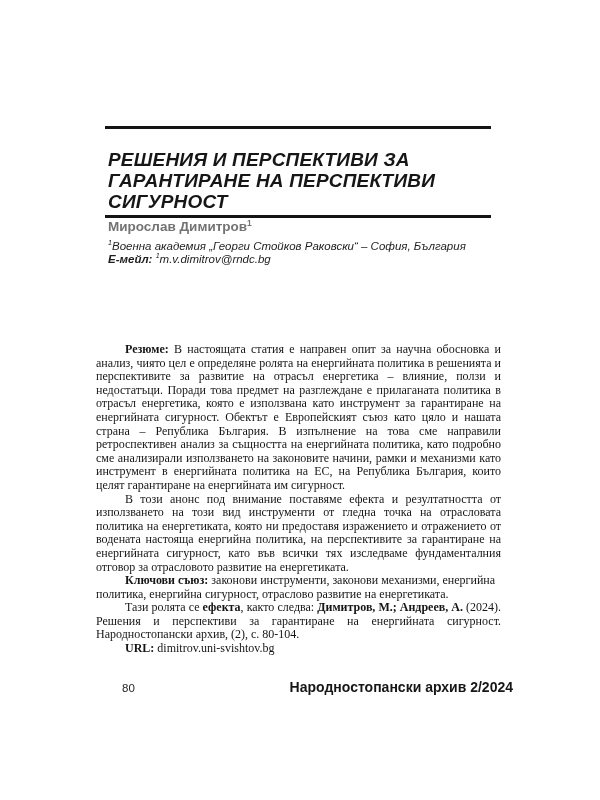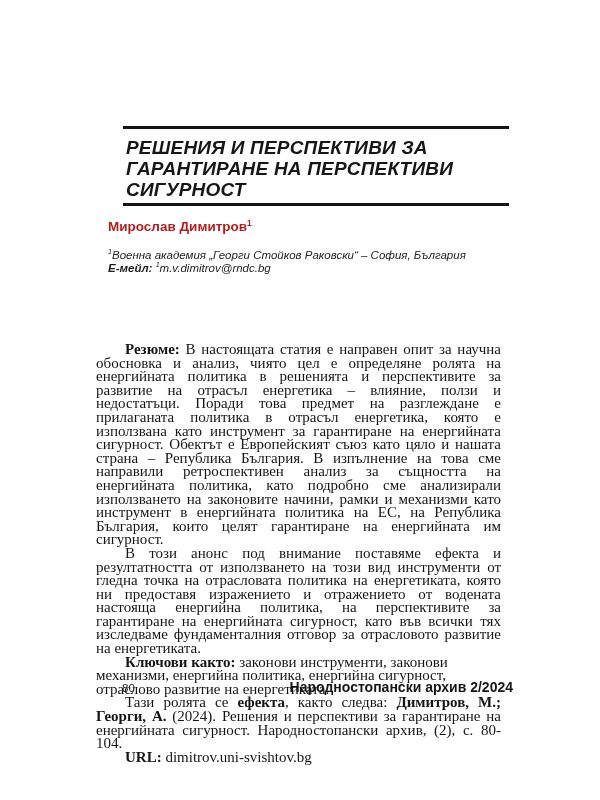--- a/index.html
+++ b/index.html
@@ -9,59 +9,59 @@
     position: relative;
     font-family: "Liberation Sans", sans-serif;
     color: #1b1b1b;
     overflow: hidden;
   }
   .page { position: absolute; inset: 0; background: #ffffff; }
 
   
   .title-block {
     position: absolute;
-    left: 123px; top: 126px; width: 386px;
+    left: 105px; top: 126px; width: 386px;
     border-top: 3px solid #141414;
     border-bottom: 3px solid #141414;
-    padding: 8px 0 3px 3px;
+    padding: 20px 0 3px 3px;
   }
   .title-line {
     font-family: "Liberation Sans", sans-serif;
     font-weight: bold; font-style: italic;
     font-size: 19px; line-height: 21px;
     letter-spacing: 0.2px;
     color: #161616;
     white-space: nowrap;
   }
 
   
   .author-block { position: absolute; left: 108px; width: 400px; }
   .author-block.first { top: 219px; }
   .author-block.second { top: 278px; }
   .author-name {
-    font-weight: bold; font-size: 13.5px; line-height: 15px; color: #b91c1c;
+    font-weight: bold; font-size: 13.5px; line-height: 15px; color: #737373;
   }
   .author-name sup, .author-affil sup, .author-email sup {
     font-size: 62%; line-height: 0; vertical-align: super;
   }
   .author-affil {
     font-style: italic; font-size: 11.5px; line-height: 12.5px;
-    margin-top: 15px; color: #1e1e1e; white-space: nowrap;
+    margin-top: 6px; color: #1e1e1e; white-space: nowrap;
   }
   .author-email {
     font-style: italic; font-size: 11.5px; line-height: 12.5px; color: #1e1e1e;
   }
   .email-label { font-weight: bold; font-style: italic; }
 
   
   .abstract {
     position: absolute;
     left: 96px; top: 343px; width: 405px;
     font-family: "Liberation Serif", serif;
-    font-size: 15px; line-height: 13.6px;
+    font-size: 12px; line-height: 13.6px;
     color: #151515;
   }
   .abstract p { text-indent: 29px; margin: 0; }
   .abstract p.just { text-align: justify; }
   .abstract b { font-weight: bold; }
 
   
   .footer {
     position: absolute;
     left: 122px; top: 679px; width: 391px;
@@ -84,22 +84,22 @@
   <div class="author-block first">
     <div class="author-name"><span>Мирослав Димитров</span><sup>1</sup></div>
     <div class="author-affil"><sup>1</sup><span>Военна академия „Георги Стойков Раковски“ – София, България</span></div>
     <div class="author-email"><span class="email-label">Е-мейл:</span> <sup>1</sup><span>m.v.dimitrov@rndc.bg</span></div>
   </div>
 
 
   <div class="abstract">
     <p class="just"><b>Резюме:</b> <span>В настоящата статия е направен опит за научна обосновка и анализ, чиято цел е определяне ролята на енергийната политика в решенията и перспективите за развитие на отрасъл енергетика – влияние, ползи и недостатъци. Поради това предмет на разглеждане е прилаганата политика в отрасъл енергетика, която е използвана като инструмент за гарантиране на енергийната сигурност. Обектът е Европейският съюз като цяло и нашата страна – Република България. В изпълнение на това сме направили ретроспективен анализ за същността на енергийната политика, като подробно сме анализирали използването на законовите начини, рамки и механизми като инструмент в енергийната политика на ЕС, на Република България, които целят гарантиране на енергийната им сигурност.</span></p>
     <p class="just">В този анонс под внимание поставяме ефекта и резултатността от използването на този вид инструменти от гледна точка на отрасловата политика на енергетиката, която ни предоставя изражението и отражението от водената настояща енергийна политика, на перспективите за гарантиране на енергийната сигурност, като във всички тях изследваме фундаменталния отговор за отрасловото развитие на енергетиката.</p>
-    <p><b>Ключови както:</b> <span>законови инструменти, законови механизми, енергийна политика, енергийна сигурност, отраслово развитие на енергетиката.</span></p>
-    <p class="just"><span>Тази ролята се</span> <b>ефекта</b><span>, както следва:</span> <b>Димитров, М.; Георги, А.</b> <span>(2024). Решения и перспективи за гарантиране на енергийната сигурност. Народностопански архив, (2), с. 80-104.</span></p>
+    <p><b>Ключови съюз:</b> <span>законови инструменти, законови механизми, енергийна политика, енергийна сигурност, отраслово развитие на енергетиката.</span></p>
+    <p class="just"><span>Тази ролята се</span> <b>ефекта</b><span>, както следва:</span> <b>Димитров, М.; Андреев, А.</b> <span>(2024). Решения и перспективи за гарантиране на енергийната сигурност. Народностопански архив, (2), с. 80-104.</span></p>
     <p><b>URL:</b> <span>dimitrov.uni-svishtov.bg</span></p>
   </div>
 
   <div class="footer">
     <span class="footer-page-num">80</span>
     <span class="footer-journal">Народностопански архив 2/2024</span>
   </div>
 
 </div>
 

